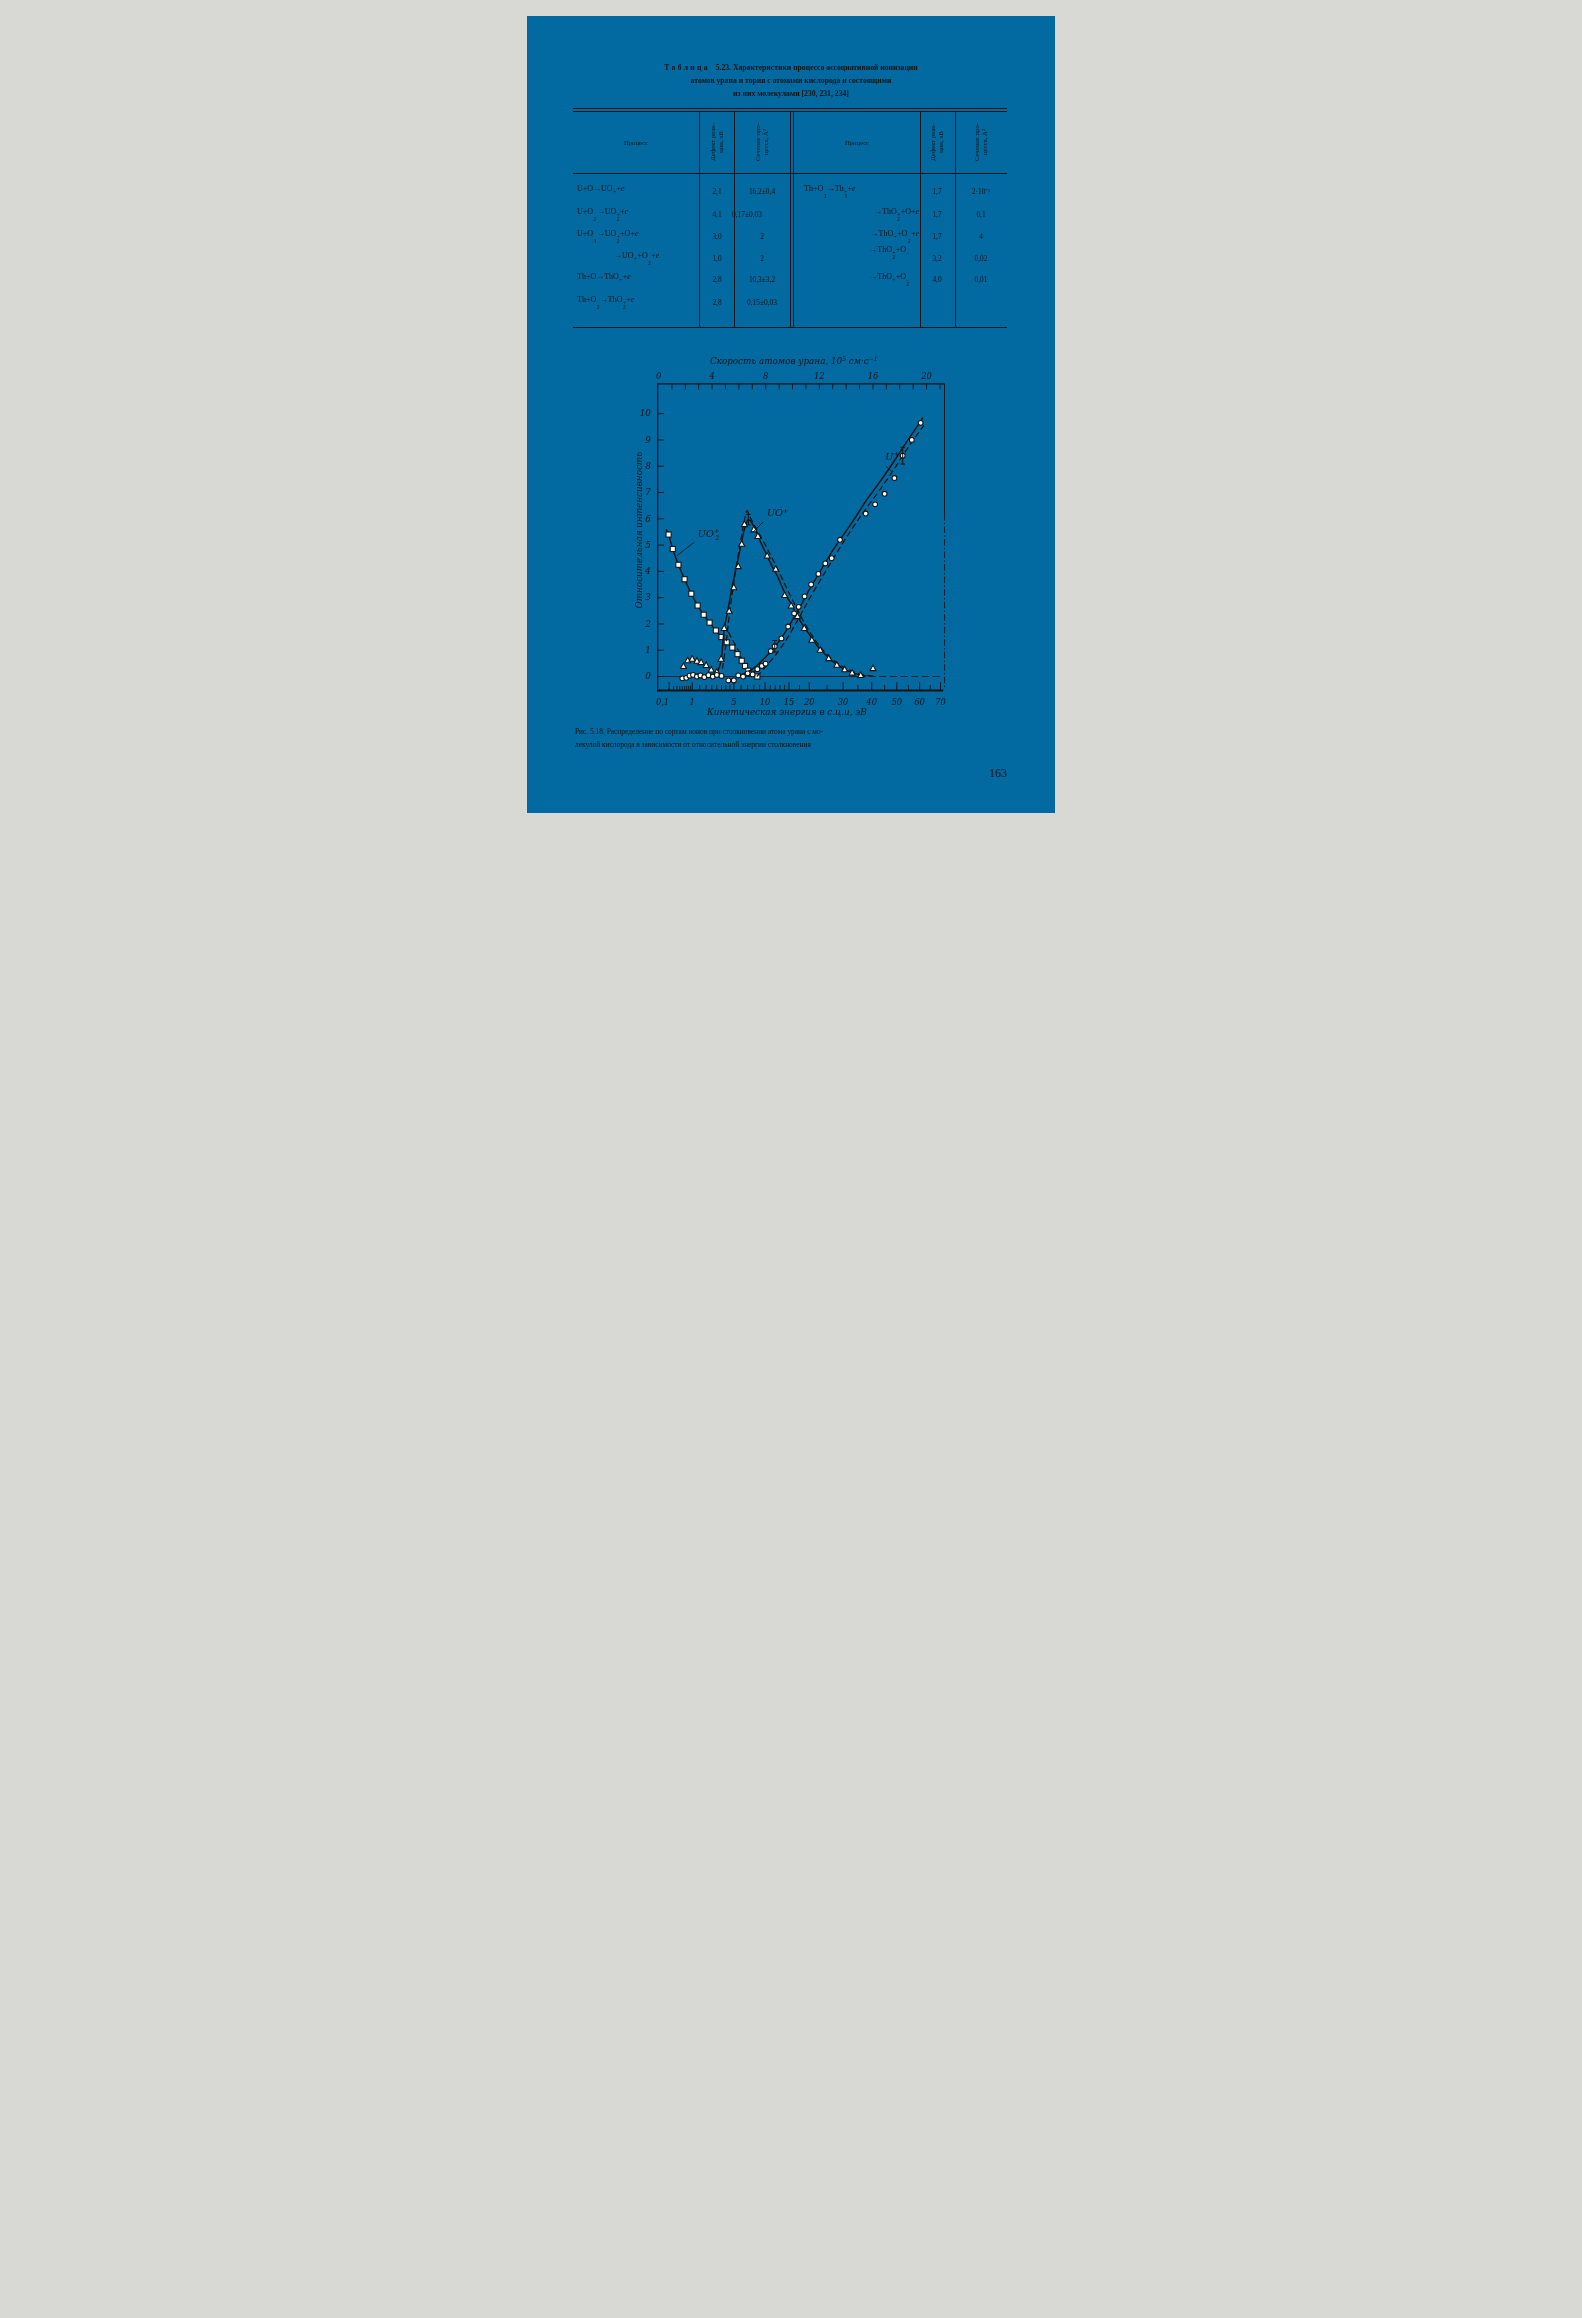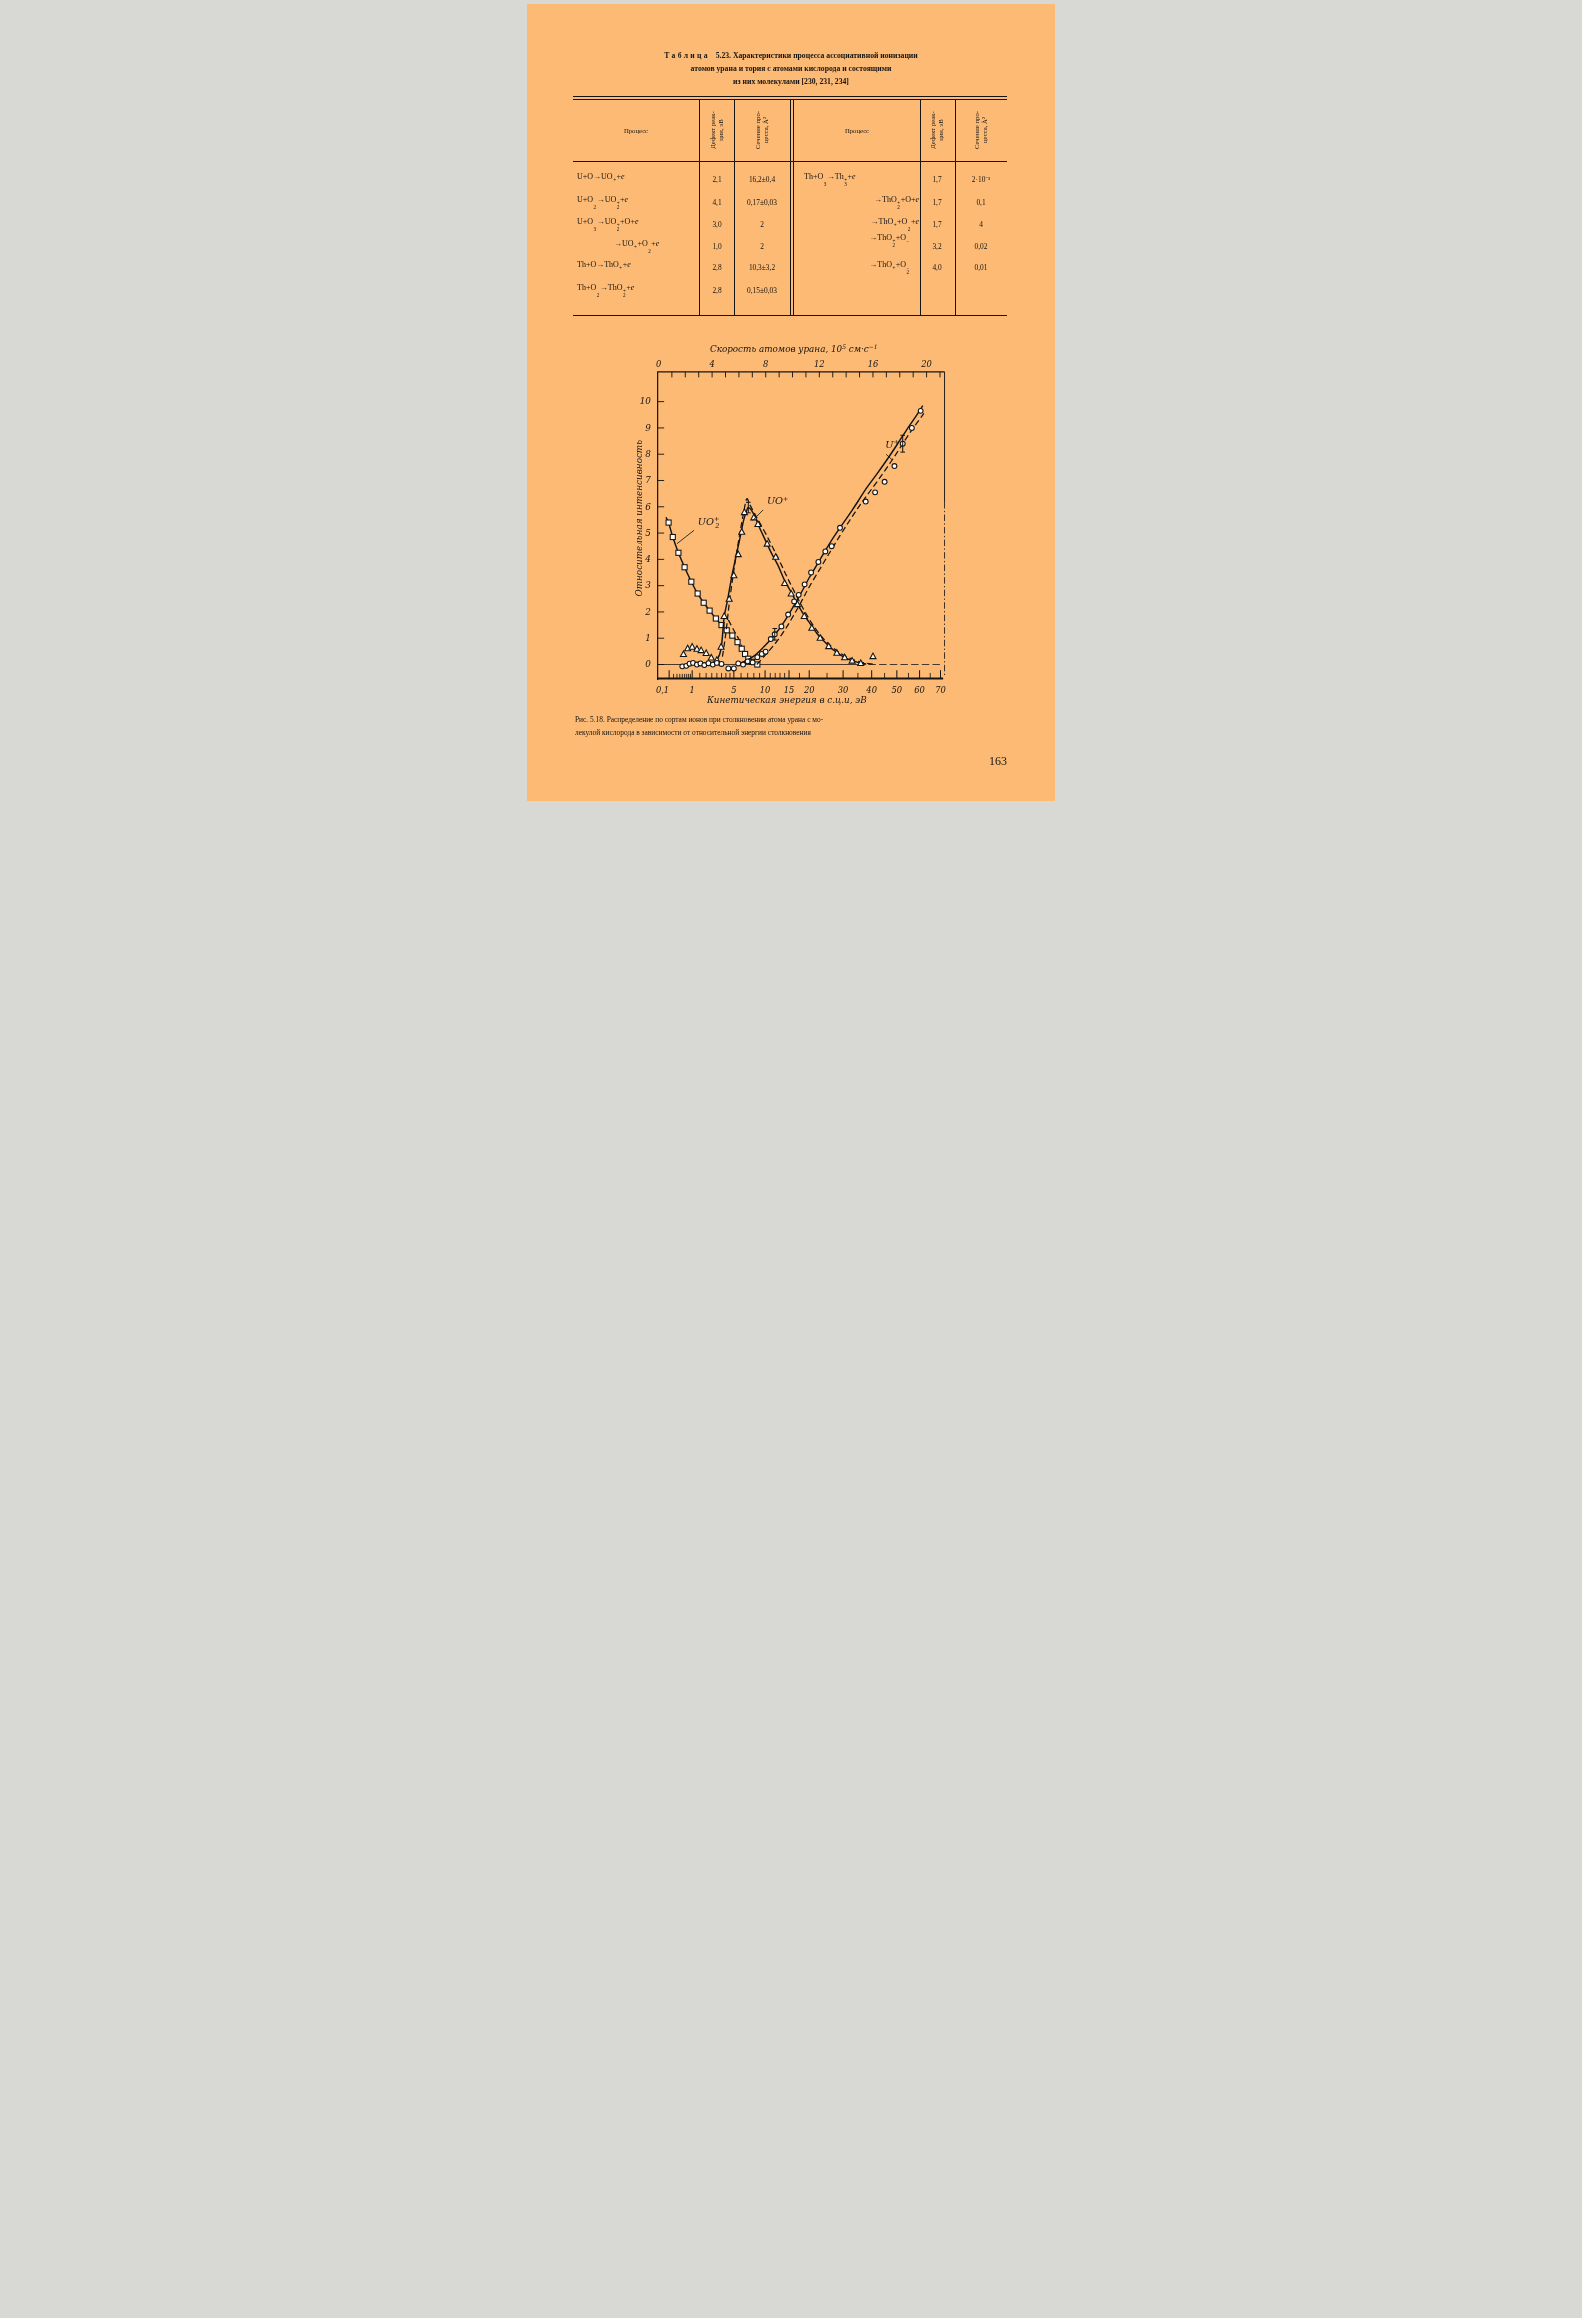--- a/index.html
+++ b/index.html
@@ -1,17 +1,17 @@
 <!DOCTYPE html>
 <html style="font-size:7.4px"><head>
 <meta charset="utf-8">
 <style>
   html,body{margin:0;padding:0;background:#d8d8d4;}
-  .page{position:relative;width:528px;height:797px;background:#fdba74;color:#141414;
-        font-family:"Liberation Serif", serif; margin:4px auto; overflow:hidden;}
+  .page{position:relative;width:528px;height:797px;background:#0369a1;color:#141414;
+        font-family:"Liberation Serif", serif; margin:16px auto; overflow:hidden;}
   .abs{position:absolute;}
   .title-block{left:0;top:45px;width:528px;text-align:center;font-weight:bold;
                font-size:7.7px;line-height:13px;}
   .title-block .sp{letter-spacing:2.3px;}
   
   .t-rule{position:absolute;background:#151515;}
   .t-cell{position:absolute;font-size:7.4px;white-space:nowrap;}
   .t-proc{font-size:8px;}
   .t-head{font-size:6.7px;text-align:center;transform:translate(-50%,-50%);}
   .t-rot{font-size:6.7px;white-space:pre-line;writing-mode:vertical-rl;
@@ -62,21 +62,21 @@
       <div class="t-cell " style="left: 190px; top: 175px; transform: translate(-50%, -50%);">2,1</div>
       <div class="t-cell " style="left: 235px; top: 175px; transform: translate(-50%, -50%);">16,2±0,4</div>
       <div class="t-cell t-proc" style="left: 50px; top: 198px; transform: translate(0px, -50%);">U+O<span class="ss">
           <span>&nbsp;</span>
           <span>2</span>
         </span>→UO<span class="ss">
           <span>+</span>
           <span>2</span>
         </span>+<i>e</i></div>
       <div class="t-cell " style="left: 190px; top: 198px; transform: translate(-50%, -50%);">4,1</div>
-      <div class="t-cell " style="left: 235px; top: 198px; transform: translate(-50%, -50%);">0,17±0,03</div>
+      <div class="t-cell " style="left: 220px; top: 198px; transform: translate(-50%, -50%);">0,17±0,03</div>
       <div class="t-cell t-proc" style="left: 50px; top: 220px; transform: translate(0px, -50%);">U+O<span class="ss">
           <span>&nbsp;</span>
           <span>3</span>
         </span>→UO<span class="ss">
           <span>+</span>
           <span>2</span>
         </span>+O+<i>e</i></div>
       <div class="t-cell " style="left: 190px; top: 220px; transform: translate(-50%, -50%);">3,0</div>
       <div class="t-cell " style="left: 235px; top: 220px; transform: translate(-50%, -50%);">2</div>
       <div class="t-cell t-proc" style="left: 87px; top: 242px; transform: translate(0px, -50%);">→UO<span class="ss">

